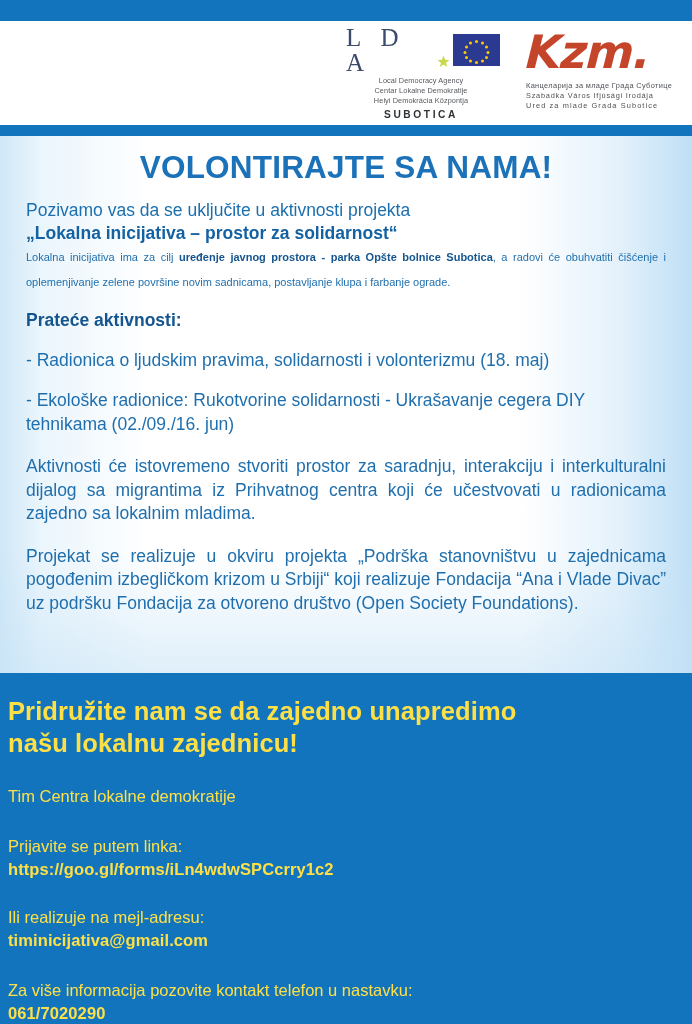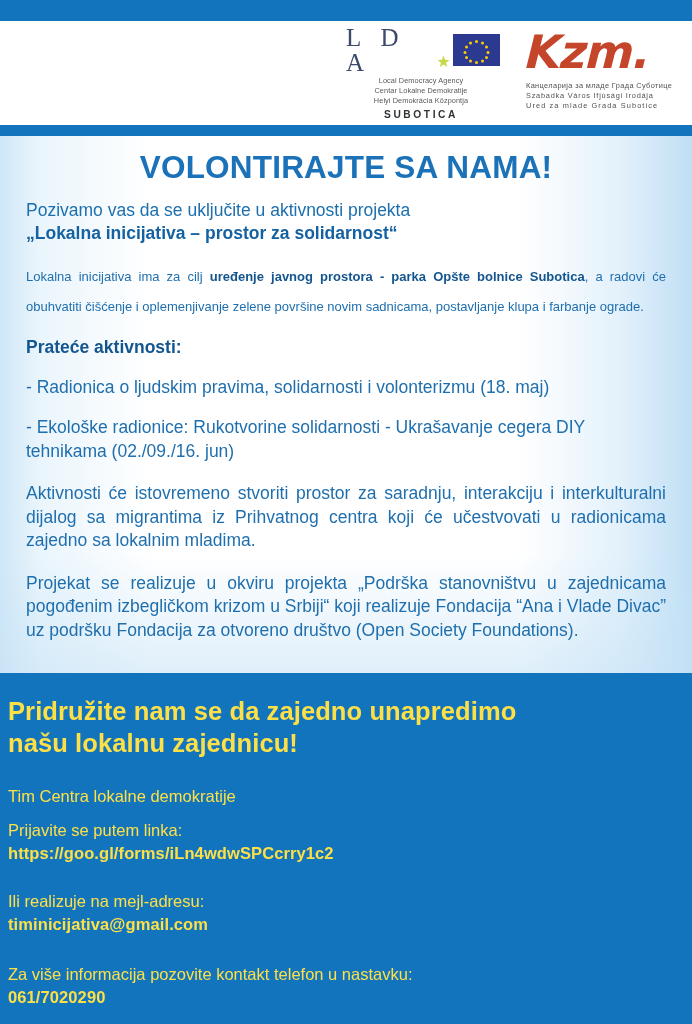--- a/index.html
+++ b/index.html
@@ -192,24 +192,23 @@
     color: #1c6fae;
     font-size: 17.5px;
     line-height: 23px;
   }
   .intro .line2 {
     font-weight: bold;
     color: #1462a2;
   }
 
   p.body-par {
-    margin-top: 17px;
     color: #1f6fae;
-    font-size: 13px;
-    line-height: 30px;
+    font-size: 11px;
+    line-height: 25px;
     text-align: justify;
   }
   p.body-par b { color: #14558f; }
 
   .sub-head {
     margin-top: 14px;
     color: #14558f;
     font-size: 17.5px;
     font-weight: bold;
     line-height: 23px;
@@ -250,21 +249,21 @@
     margin-top: 4px;
   }
 
   .team {
     margin-top: 26px;
     font-size: 16.5px;
     line-height: 22px;
   }
 
   .contact-block {
-    margin-top: 12px;
+    margin-top: 28px;
     font-size: 16.5px;
     line-height: 22.5px;
   }
   .contact-block .strong {
     font-weight: bold;
     letter-spacing: 0.1px;
   }
   .contact-block.second { margin-top: 26px; }
   .contact-block.third  { margin-top: 28px; }
 </style>

